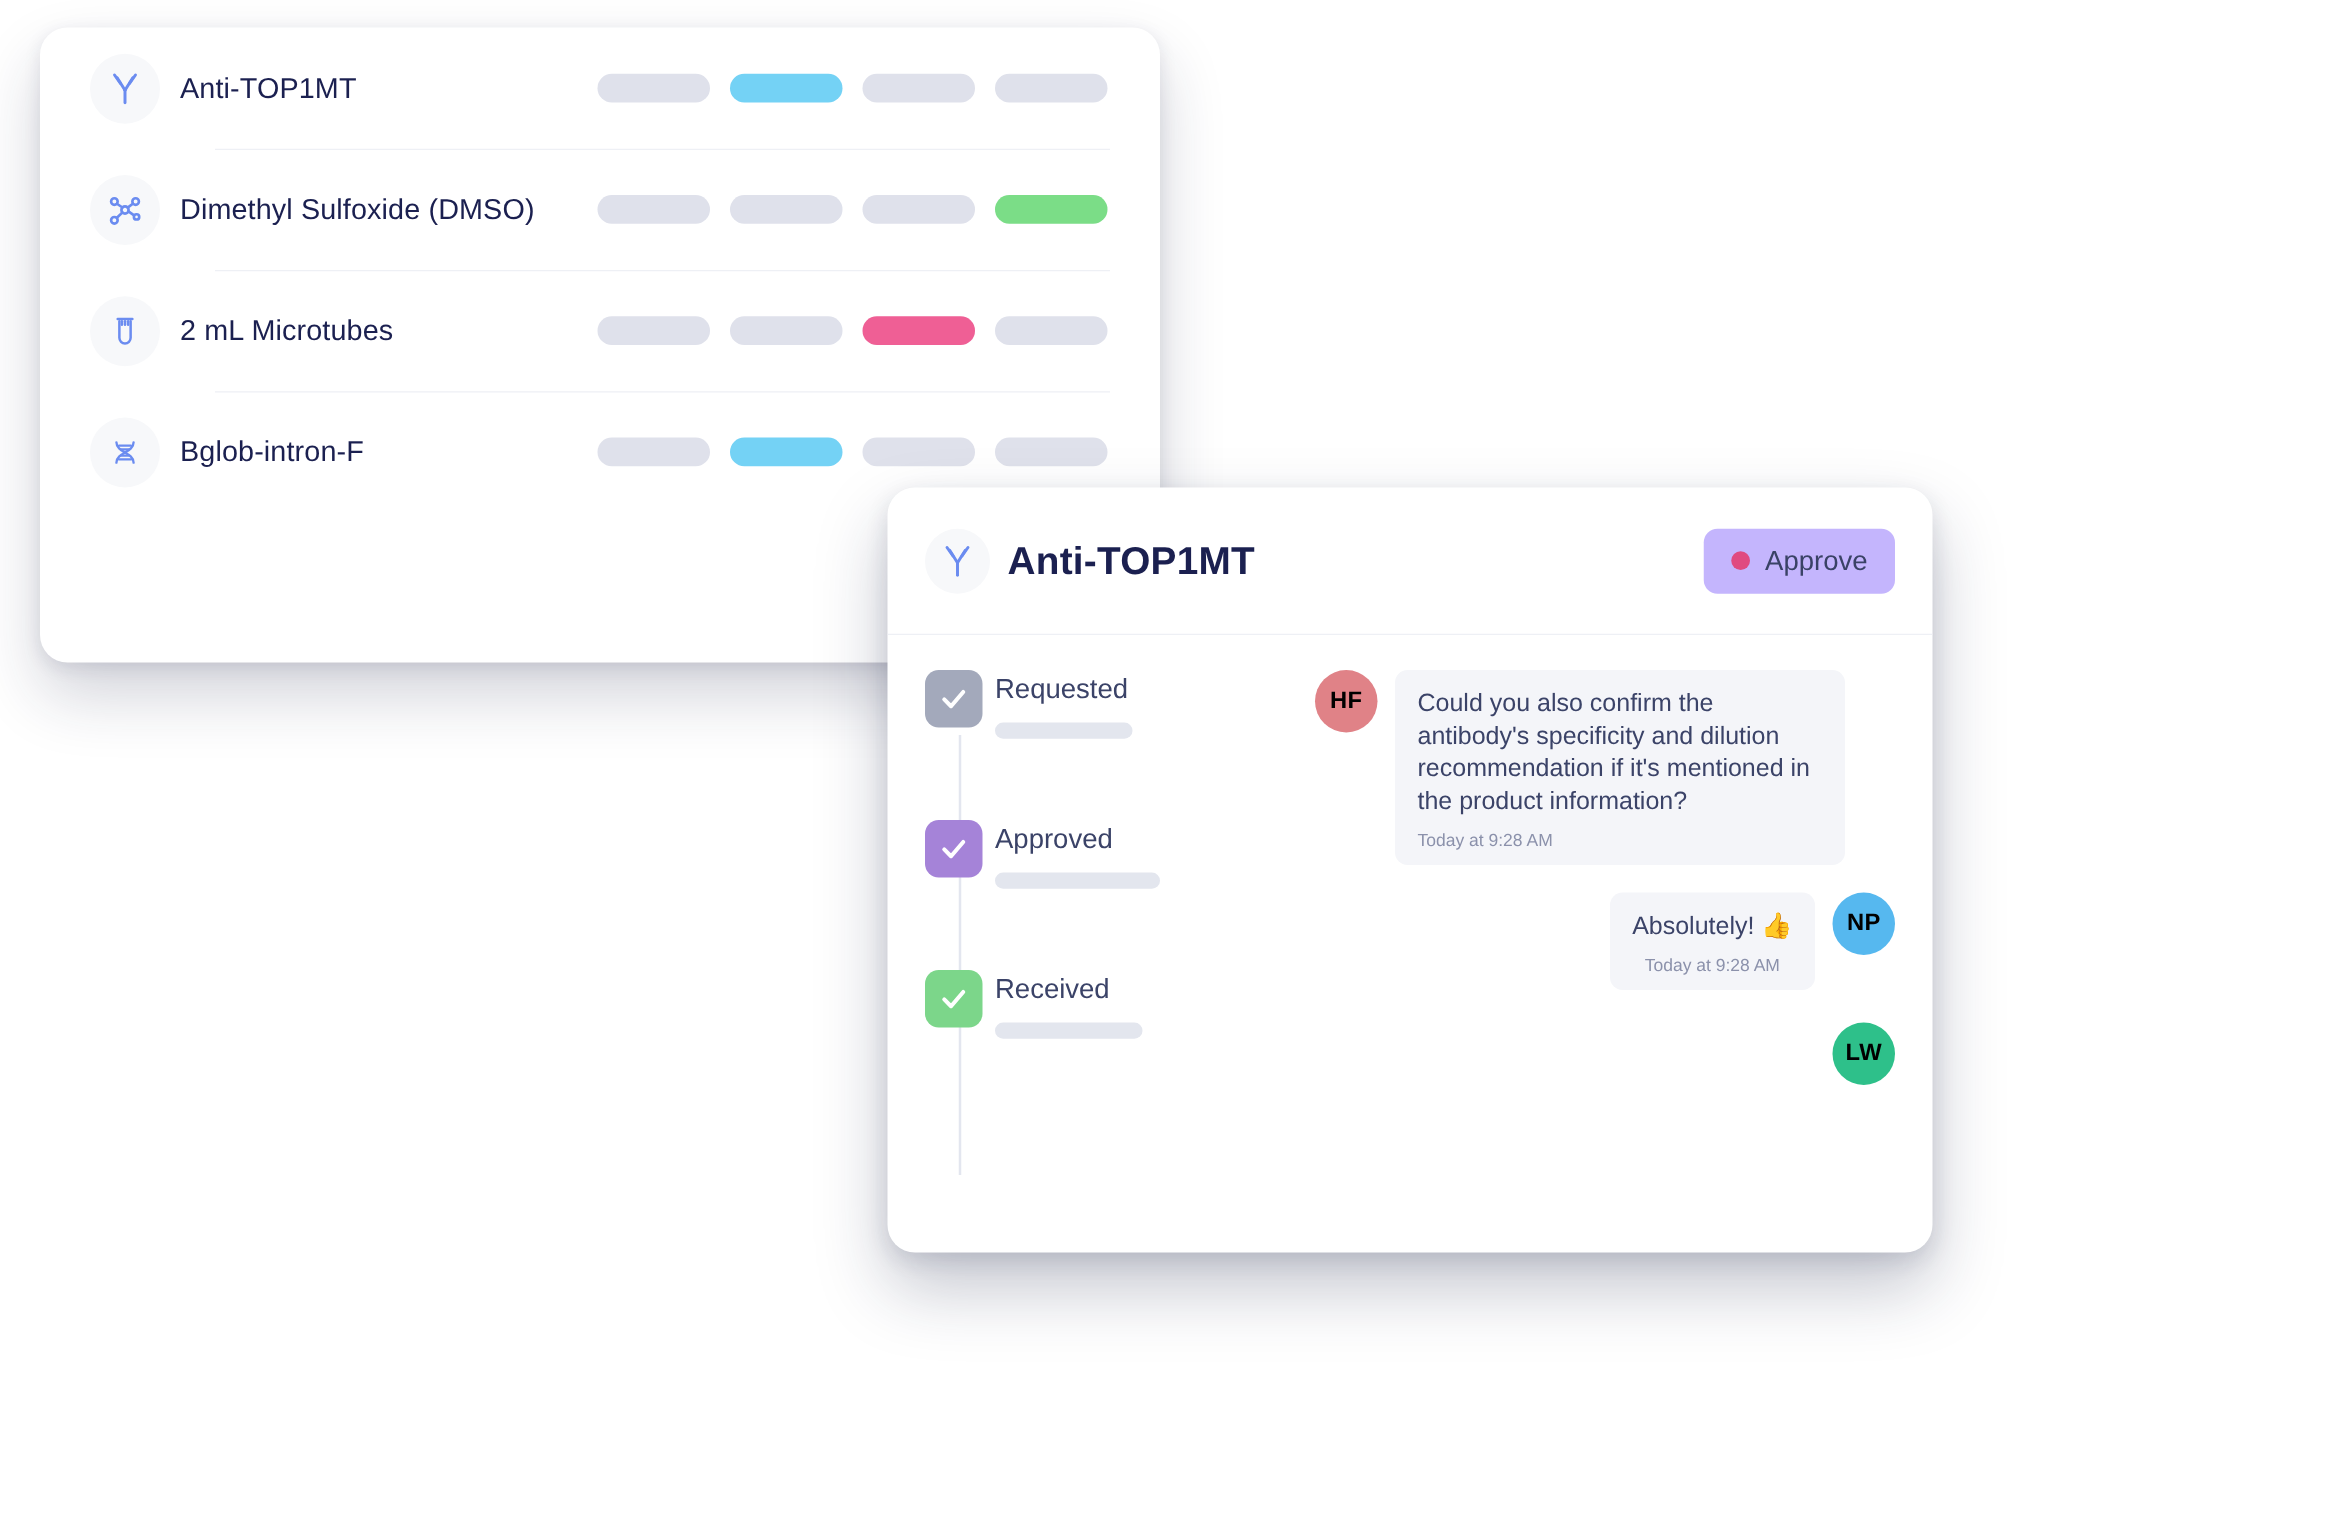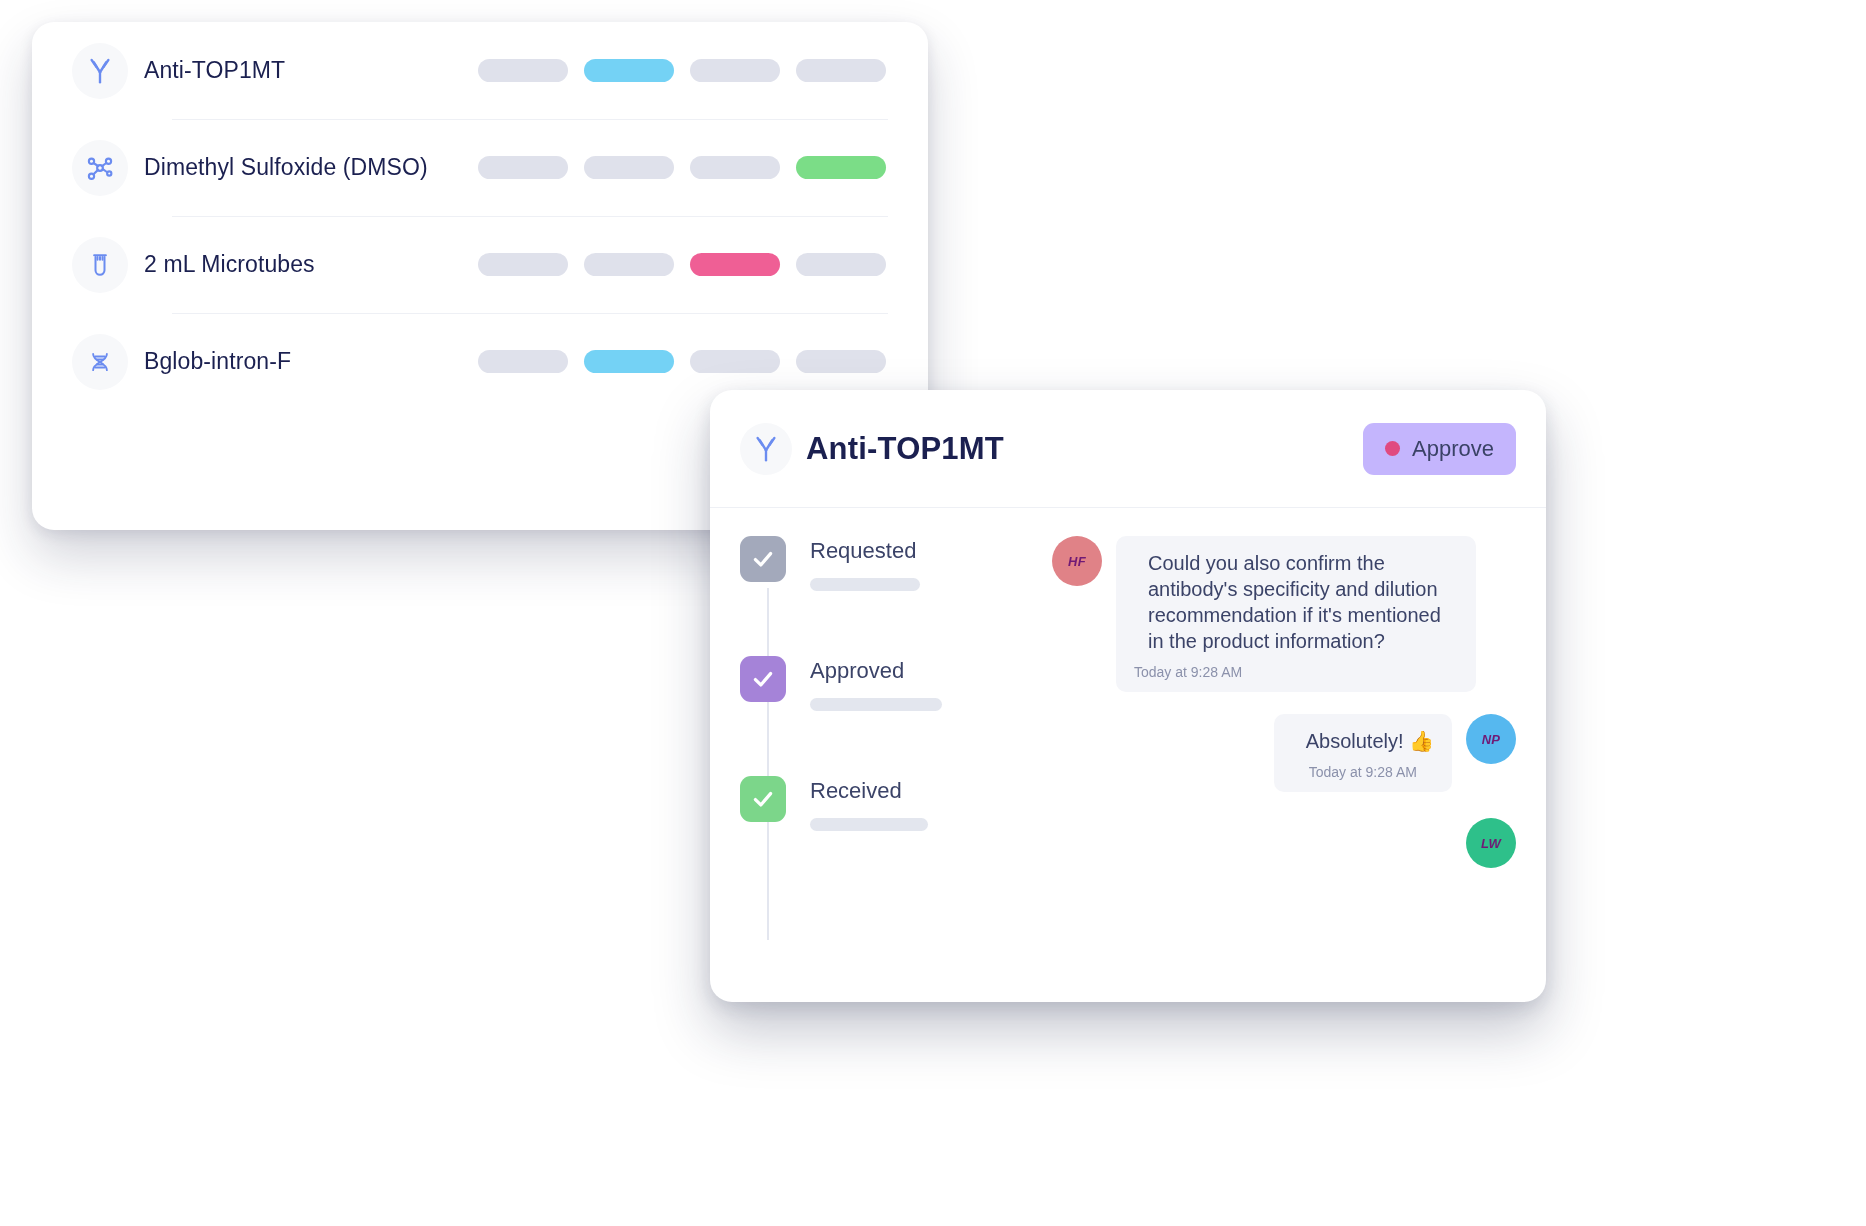--- a/index.html
+++ b/index.html
@@ -128,21 +128,21 @@
   }
   .tl-line {
     position: absolute;
     left: 27px; top: 52px; bottom: 62px;
     width: 2px;
     background: #e3e6ef;
   }
   .tl-step {
     display: flex;
     align-items: flex-start;
-    gap: 24px;
+    gap: 10px;
     height: 120px;
     position: relative;
     z-index: 2;
   }
   .tl-box {
     width: 46px; height: 46px;
     border-radius: 11px;
     display: flex; align-items: center; justify-content: center;
     flex: none;
   }
@@ -168,39 +168,37 @@
   .msg {
     display: flex;
     align-items: flex-start;
     gap: 14px;
     margin-bottom: 22px;
   }
   .msg.right { flex-direction: row-reverse; }
   .avatar {
     width: 50px; height: 50px;
     border-radius: 50%;
-    color: #701a75;
-    font-size: 13px;
+    color: #000000;
+    font-size: 19px;
     font-weight: bold;
     display: flex; align-items: center; justify-content: center;
     flex: none;
     letter-spacing: .3px;
-    font-style: italic;
   }
   .bubble {
     background: #f4f5f9;
     border-radius: 10px;
     padding: 14px 18px 12px 18px;
     max-width: 360px;
   }
   .bubble-text {
     font-size: 20px;
     line-height: 1.30;
     color: #3b4368;
-    margin-left: 14px;
   }
   .bubble-time {
     margin-top: 10px;
     font-size: 14px;
     color: #8b91ab;
   }
 </style>
 </head>
 <body>
 

